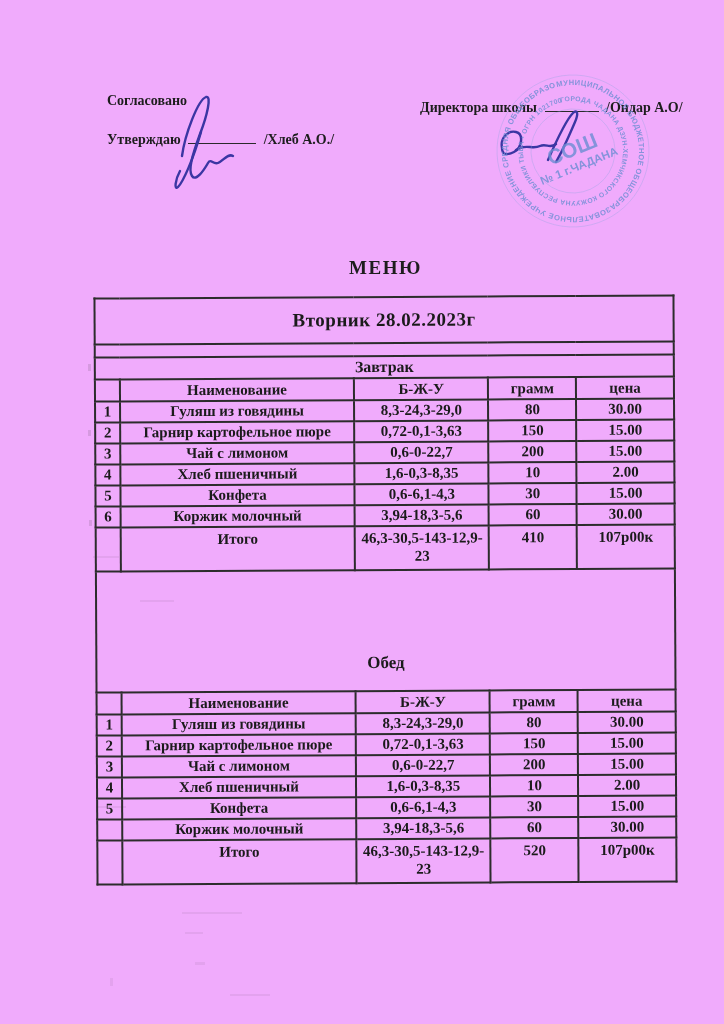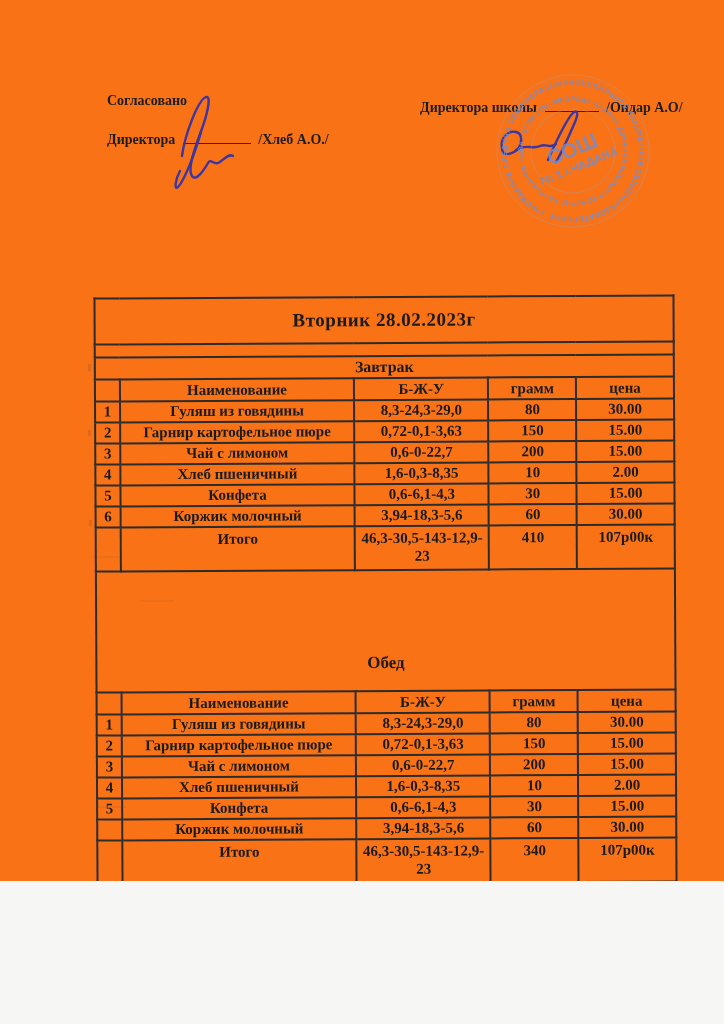--- a/index.html
+++ b/index.html
@@ -1,17 +1,17 @@
 <!DOCTYPE html>
 <html><head>
 <meta charset="utf-8">
 <style>
   html,body{margin:0;padding:0;}
   body{width:724px;height:1024px;background:#f6f6f4;}
-  .page{position:relative;width:724px;height:881px;background:#f97316;overflow:hidden;
+  .page{position:relative;width:724px;height:1024px;background:#f0abfc;overflow:hidden;
         font-family:"Liberation Serif","DejaVu Serif",serif;color:#1d1d1d;}
   
   .approval{position:absolute;font-weight:bold;font-size:14px;white-space:nowrap;}
   .approval .l1{margin-bottom:22px;}
   .ul{display:inline-block;border-bottom:1.4px solid #2a2a2a;height:12px;vertical-align:baseline;}
   .ul-feldsher{width:68px;margin:0 4px;}
   .ul-director{width:54px;margin:0 4px;}
   
   .sig{position:absolute;pointer-events:none;}
   .sig path{fill:none;stroke:#3b36a3;stroke-width:2.4;stroke-linecap:round;stroke-linejoin:round;}
@@ -40,21 +40,21 @@
   .speck.light{background:rgba(60,60,60,.07);}
 </style>
 </head>
 <body>
 
 <div class="page">
 
   <div class="approval" style="left:107px;top:93px;">
     <div class="l1">Согласовано</div>
     <div>
-      <span>Директора</span>
+      <span>Утверждаю</span>
       <span class="ul ul-feldsher"></span>
       <span>/Хлеб А.О./</span>
     </div>
   </div>
 
   <div class="approval" style="left:420px;top:99px;">
     <div>
       <span>Директора школы</span>
       <span class="ul ul-director"></span>
       <span>/Ондар А.О/</span>
@@ -86,20 +86,21 @@
       <text font-size="6.8" letter-spacing="0.3">
         <textPath href="#ringI">ГОРОДА ЧАДАНА ДЗУН-ХЕМЧИКСКОГО КОЖУУНА РЕСПУБЛИКИ ТЫВА • ОГРН 1021700</textPath>
       </text>
       <g transform="rotate(-8 81 81)">
         <text x="81" y="86" font-size="21" text-anchor="middle">СОШ</text>
         <text x="81" y="101" font-size="11.5" text-anchor="middle">№ 1 г.ЧАДАНА</text>
       </g>
     </g>
   </svg>
 
+  <div class="menu-title">МЕНЮ</div>
 
   <table class="menu-table">
     <colgroup>
         <col class="c0">
         <col class="c1">
         <col class="c2">
         <col class="c3">
         <col class="c4">
       </colgroup>
     <tbody>
@@ -220,21 +221,21 @@
       <td></td>
       <td>Коржик молочный</td>
       <td>3,94-18,3-5,6</td>
       <td>60</td>
       <td>30.00</td>
         </tr>
     <tr class="r-total">
       <td></td>
       <td>Итого</td>
       <td>46,3-30,5-143-12,9-23</td>
-      <td>340</td>
+      <td>520</td>
       <td>107р00к</td>
         </tr>
     </tbody>
   </table>
 
   <div class="speck" style="left:88px;top:364px;width:3px;height:7px;"></div>
   <div class="speck" style="left:88px;top:430px;width:3px;height:6px;"></div>
   <div class="speck" style="left:89px;top:520px;width:3px;height:6px;"></div>
   <div class="speck light" style="left:93px;top:556px;width:26px;height:2px;"></div>
   <div class="speck light" style="left:96px;top:806px;width:30px;height:2px;"></div>

